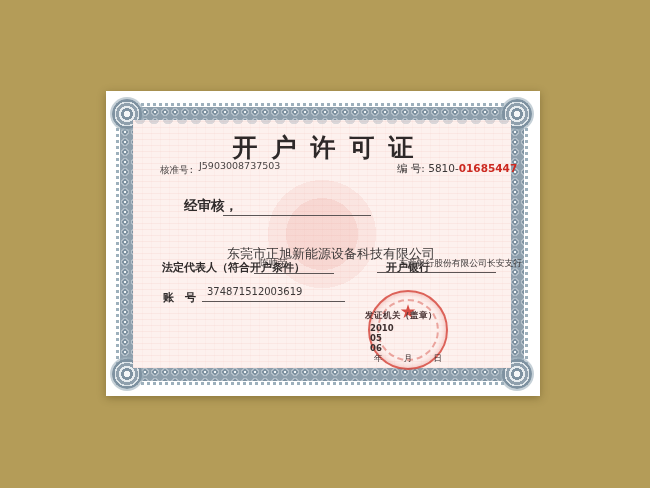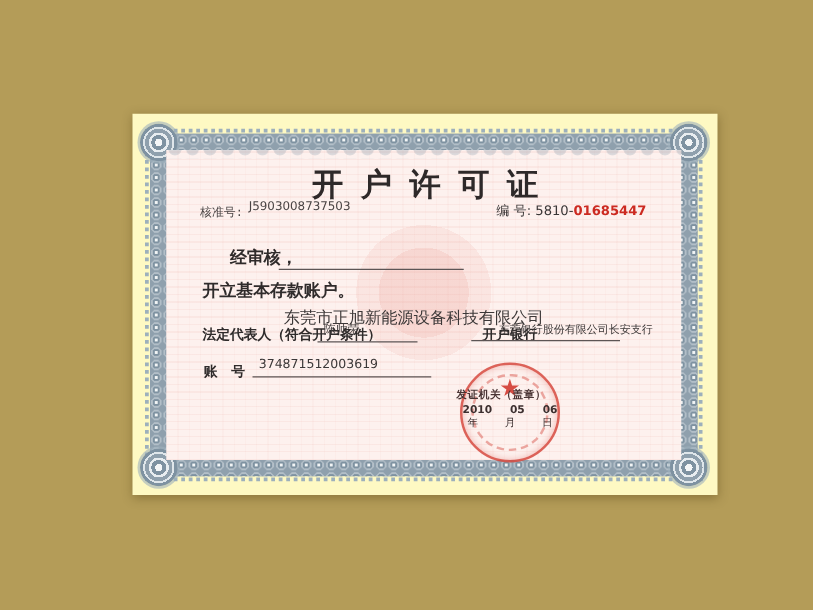--- a/index.html
+++ b/index.html
@@ -1,18 +1,18 @@
 <!DOCTYPE html>
 <html><head>
 <meta charset="utf-8">
 <style>
   html,body{margin:0;padding:0;}
   body{font-family:"DejaVu Sans","Liberation Sans",sans-serif;}
   .stage{position:relative;width:650px;height:488px;background:#b49c58;overflow:hidden;}
-  .paper{position:absolute;left:106px;top:91px;width:468px;height:305px;background:#fef9c3;
+  .paper{position:absolute;left:106px;top:91px;width:434px;height:305px;background:#ffffff;
          box-shadow:0 2px 8px rgba(60,45,10,.35);}
   
   .frame{position:absolute;left:14px;top:16px;right:16px;bottom:15px;
          background-color:#8fa0ad;
          background-image:radial-gradient(circle at 5px 5px,#f2f5f6 0 1.4px,#7e92a1 1.4px 2.8px,#b3bfc8 2.8px 4.2px,#8fa0ad 4.2px 5px);
          background-size:10px 10px;
          outline:3px dotted #9db0bc;outline-offset:1px;}
   .corner{position:absolute;width:30px;height:30px;border-radius:50%;
           background:radial-gradient(circle at 50% 50%,#f4f6f7 0 3px,#7e92a1 3px 6px,#e8edf0 6px 8px,#8fa0ad 8px 11px,#dfe6ea 11px 12.5px,#7e92a1 12.5px 15px);
           box-shadow:0 0 0 2px rgba(158,176,188,.6);}
@@ -35,21 +35,21 @@
   .red{color:#cc2a21;font-weight:700;}
   
   .stamp{position:absolute;left:262px;top:199px;width:76px;height:76px;border-radius:50%;
          border:2.5px solid rgba(214,73,62,.85);box-shadow:inset 0 0 6px rgba(214,73,62,.35);}
   .stamp::before{content:"";position:absolute;inset:7px;border-radius:50%;
          border:2px dashed rgba(214,73,62,.45);}
   .stamp-star{position:absolute;left:50%;top:10px;transform:translateX(-50%);
          font-size:19px;color:rgba(209,58,48,.9);line-height:1;}
   .issue{position:absolute;left:259px;top:219px;width:86px;text-align:left;color:#4a3434;}
   .issue .row1{font-size:8.5px;font-weight:700;letter-spacing:.5px;}
-  .issue .row2{display:flex;justify-content:space-between;padding:1px 5px 0 5px;font-size:8.5px;font-weight:700;color:#3c2f2f;}
+  .issue .row2{display:flex;justify-content:space-between;padding:1px 5px 0 5px;font-size:8.5px;font-weight:700;color:#3c2f2f;flex-direction:column;}
   .issue .row3{display:flex;justify-content:space-between;padding:0 9px;font-size:8.5px;color:#3c2f2f;}
 </style>
 </head>
 <body>
 
 <div class="stage">
   <div class="paper">
     <div class="frame">
       <div class="corner tl"></div>
       <div class="corner tr"></div>
@@ -63,21 +63,20 @@
     <div class="t small" style="left:54px;top:73px;font-family:Liberation Mono, monospace;">核准号:</div>
     <div class="t small" style="left:93px;top:69px;">J5903008737503</div>
     <div class="t" style="left:291px;top:71px;font-size:10.5px;">
       <span>编 号:</span>
       <span>5810-</span><span class="red">01685447</span>
     </div>
 
     <div class="t bold" style="left:78px;top:106px;font-size:13.5px;">经审核，</div>
     <div class="t" style="left:121px;top:110px;font-size:13px;color:#3c3838;margin-top:44px;">东莞市正旭新能源设备科技有限公司</div>
     <div class="uline" style="left:117px;top:124px;width:148px;"></div>
-    <div class="t bold" style="left:56px;top:133px;font-size:13.5px;">开立基本存款账户。</div>
 
     <div class="t bold" style="left:56px;top:169px;font-size:11px;">法定代表人（符合开户条件）</div>
     <div class="t" style="left:153px;top:166px;font-size:9.5px;color:#3c3838;">陈帅荣</div>
     <div class="uline" style="left:148px;top:182px;width:80px;"></div>
     <div class="t bold" style="left:244px;top:169px;font-size:11px;margin-left:36px;">开户银行</div>
     <div class="t" style="left:273px;top:167px;font-size:8.8px;color:#3c3838;margin-left:20px;">东莞银行股份有限公司长安支行</div>
     <div class="uline" style="left:271px;top:181px;width:119px;"></div>
 
     <div class="t bold" style="left:57px;top:199px;font-size:11px;">账　号</div>
     <div class="t" style="left:101px;top:195px;font-size:10px;color:#3c3838;">374871512003619</div>

